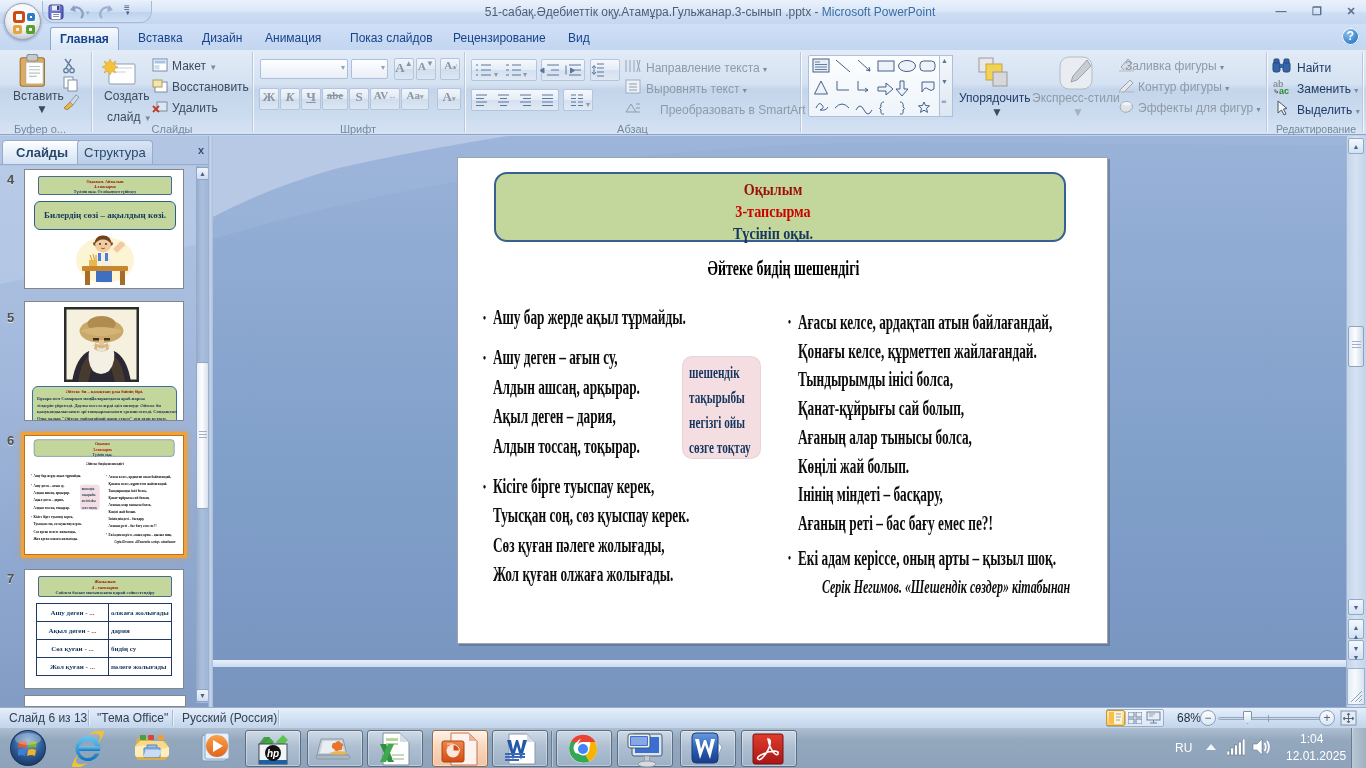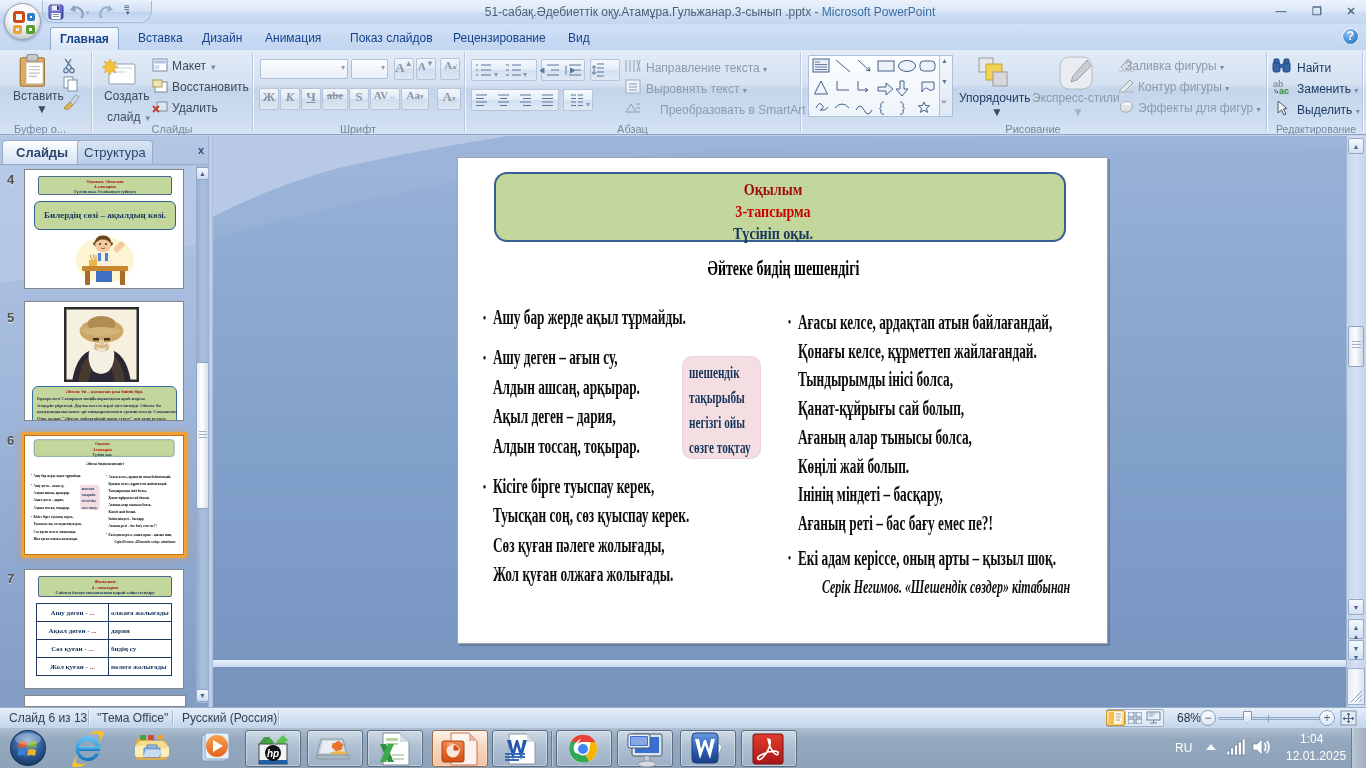--- a/index.html
+++ b/index.html
@@ -316,21 +316,20 @@
     <svg class="icobtn" style="left:1118px;top:28px;" width="18" height="15" viewBox="0 0 18 15">
         <path d="M2 12 L12 2 l3 3 -10 10 -4 1z" fill="#e4e7eb" stroke="#9aa5b2"></path>
         <rect x="1" y="13" width="15" height="1.6" fill="#b8c0ca"></rect>
       </svg>
     <div class="rtxt dis" style="left:1138px;top:30px;">Контур фигуры <span class="car">▾</span></div>
     <svg class="icobtn" style="left:1118px;top:49px;" width="18" height="15" viewBox="0 0 18 15">
         <path d="M3 5 q6 -5 11 0 q2 4 -2 7 q-6 3 -9 -1 q-2 -3 0 -6" fill="#dfe3e8" stroke="#a2abb6"></path>
         <path d="M3 5 q6 -4 11 0 q-5 3 -11 0" fill="#f2f4f6"></path>
       </svg>
     <div class="rtxt dis" style="left:1138px;top:51px;">Эффекты для фигур <span class="car">▾</span></div>
-    <div class="rlbl" style="left:801px;width:464px;">Рисование</div>
 
     <svg class="icobtn" style="left:1272px;top:8px;" width="20" height="16" viewBox="0 0 20 16">
       <g fill="#3565a8" stroke="#24497e">
           <rect x="1" y="4" width="7" height="10" rx="2"></rect>
           <rect x="11" y="4" width="7" height="10" rx="2"></rect>
           <rect x="2" y="1" width="5" height="4" rx="1"></rect>
           <rect x="12" y="1" width="5" height="4" rx="1"></rect>
         </g>
       <rect x="8" y="6" width="3" height="4" fill="#3565a8"></rect>
     </svg>

